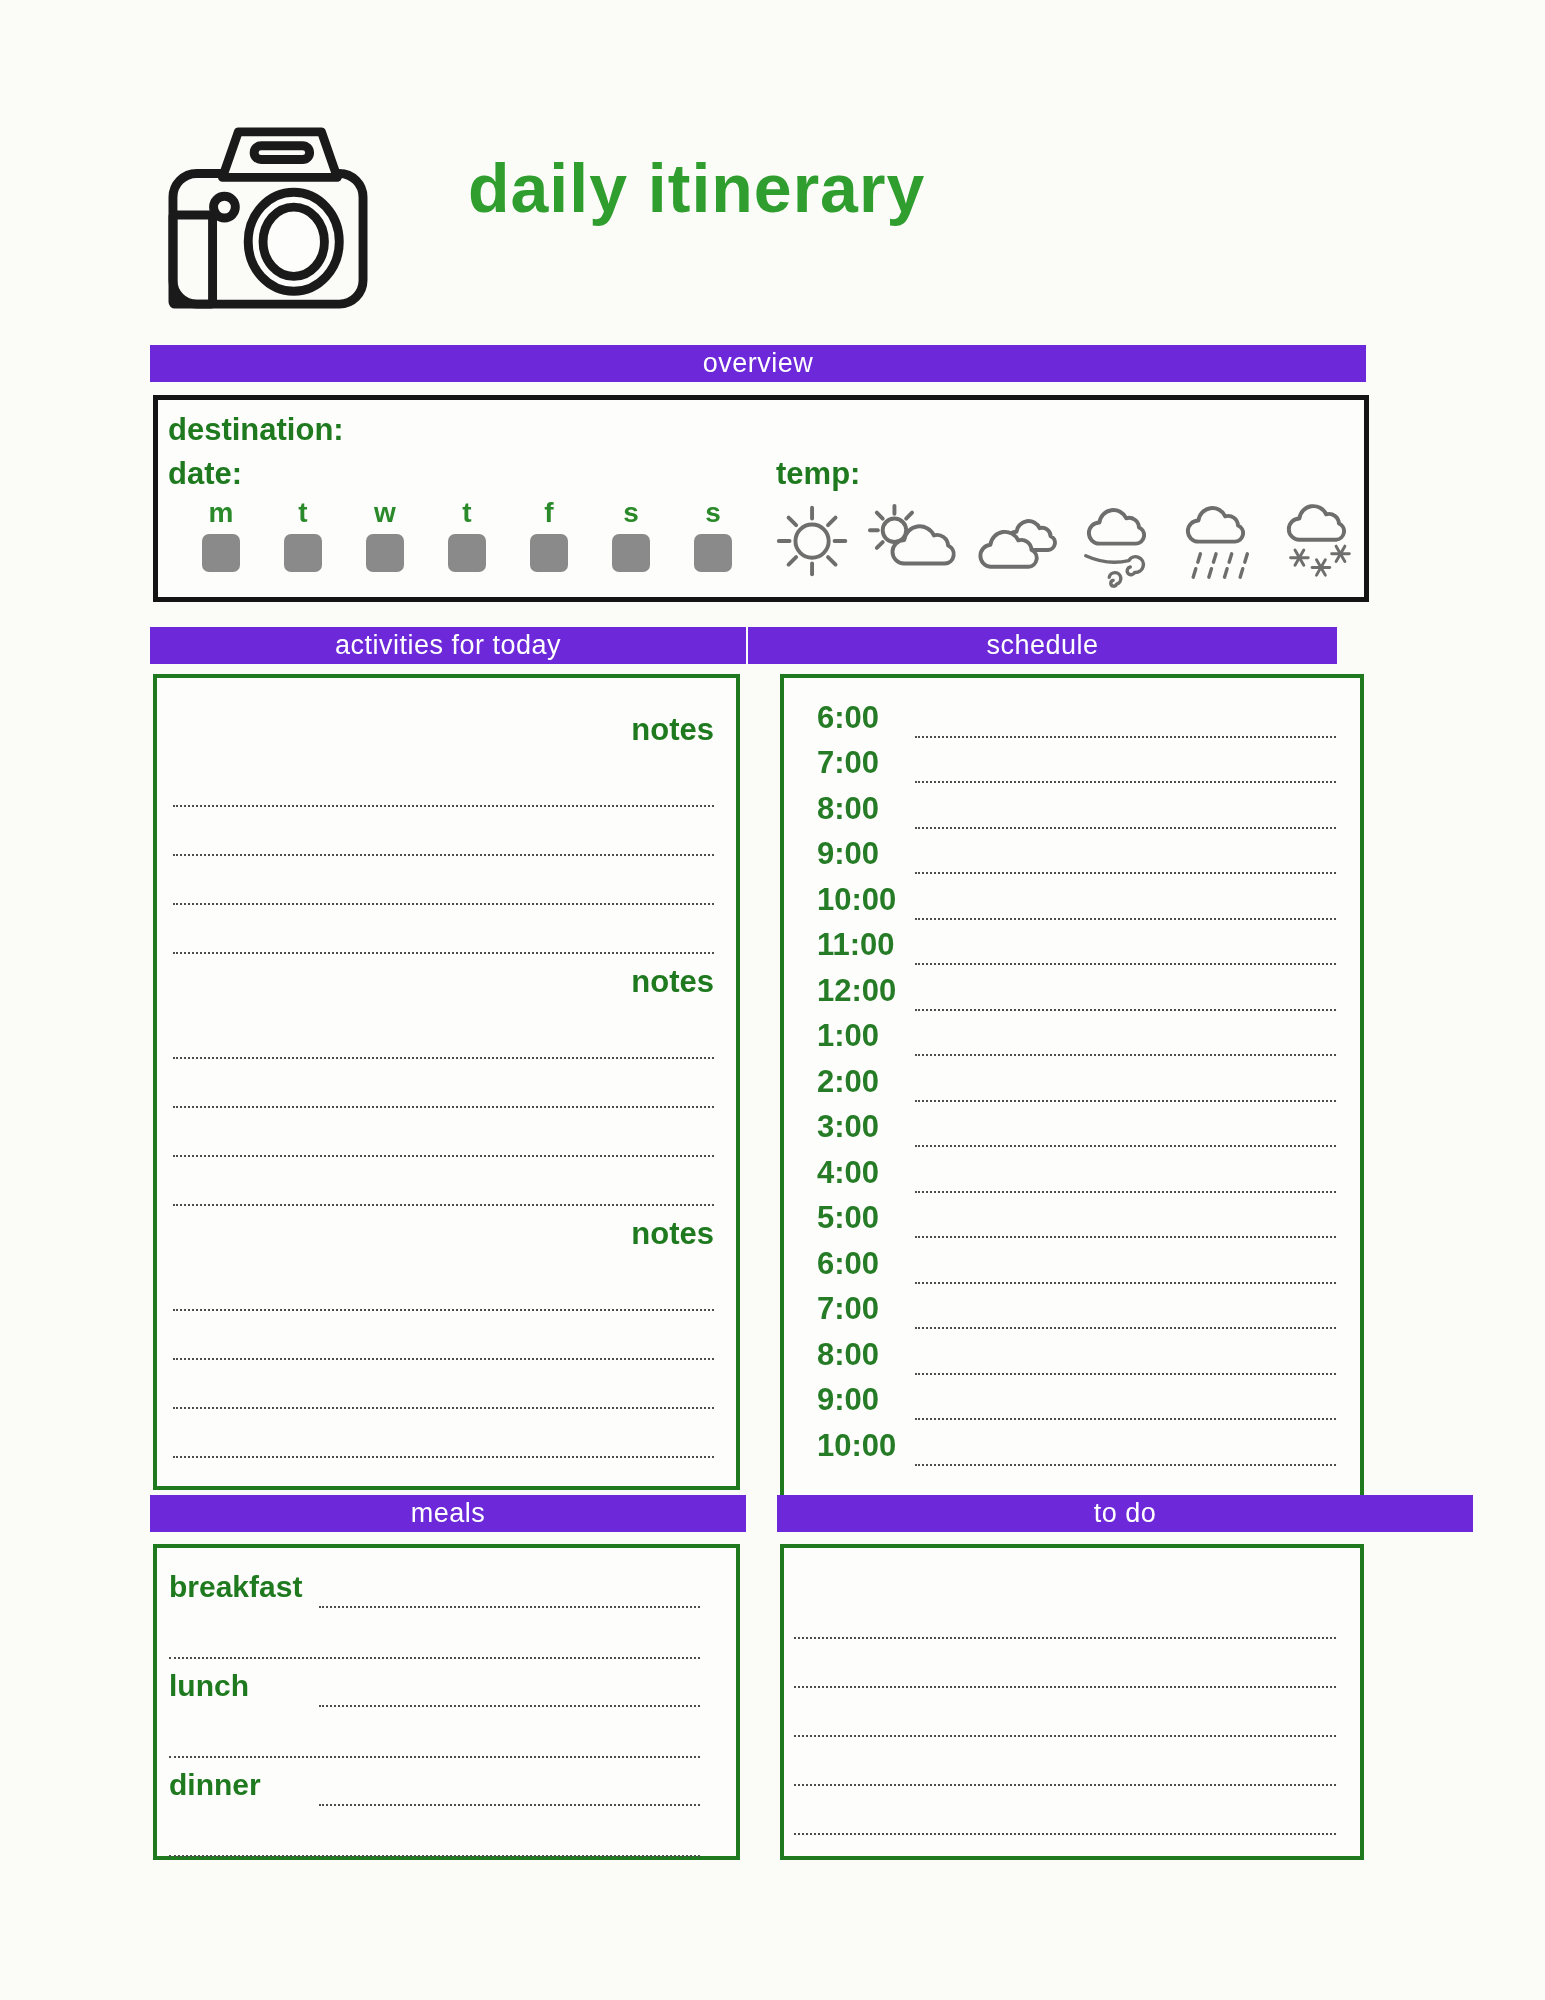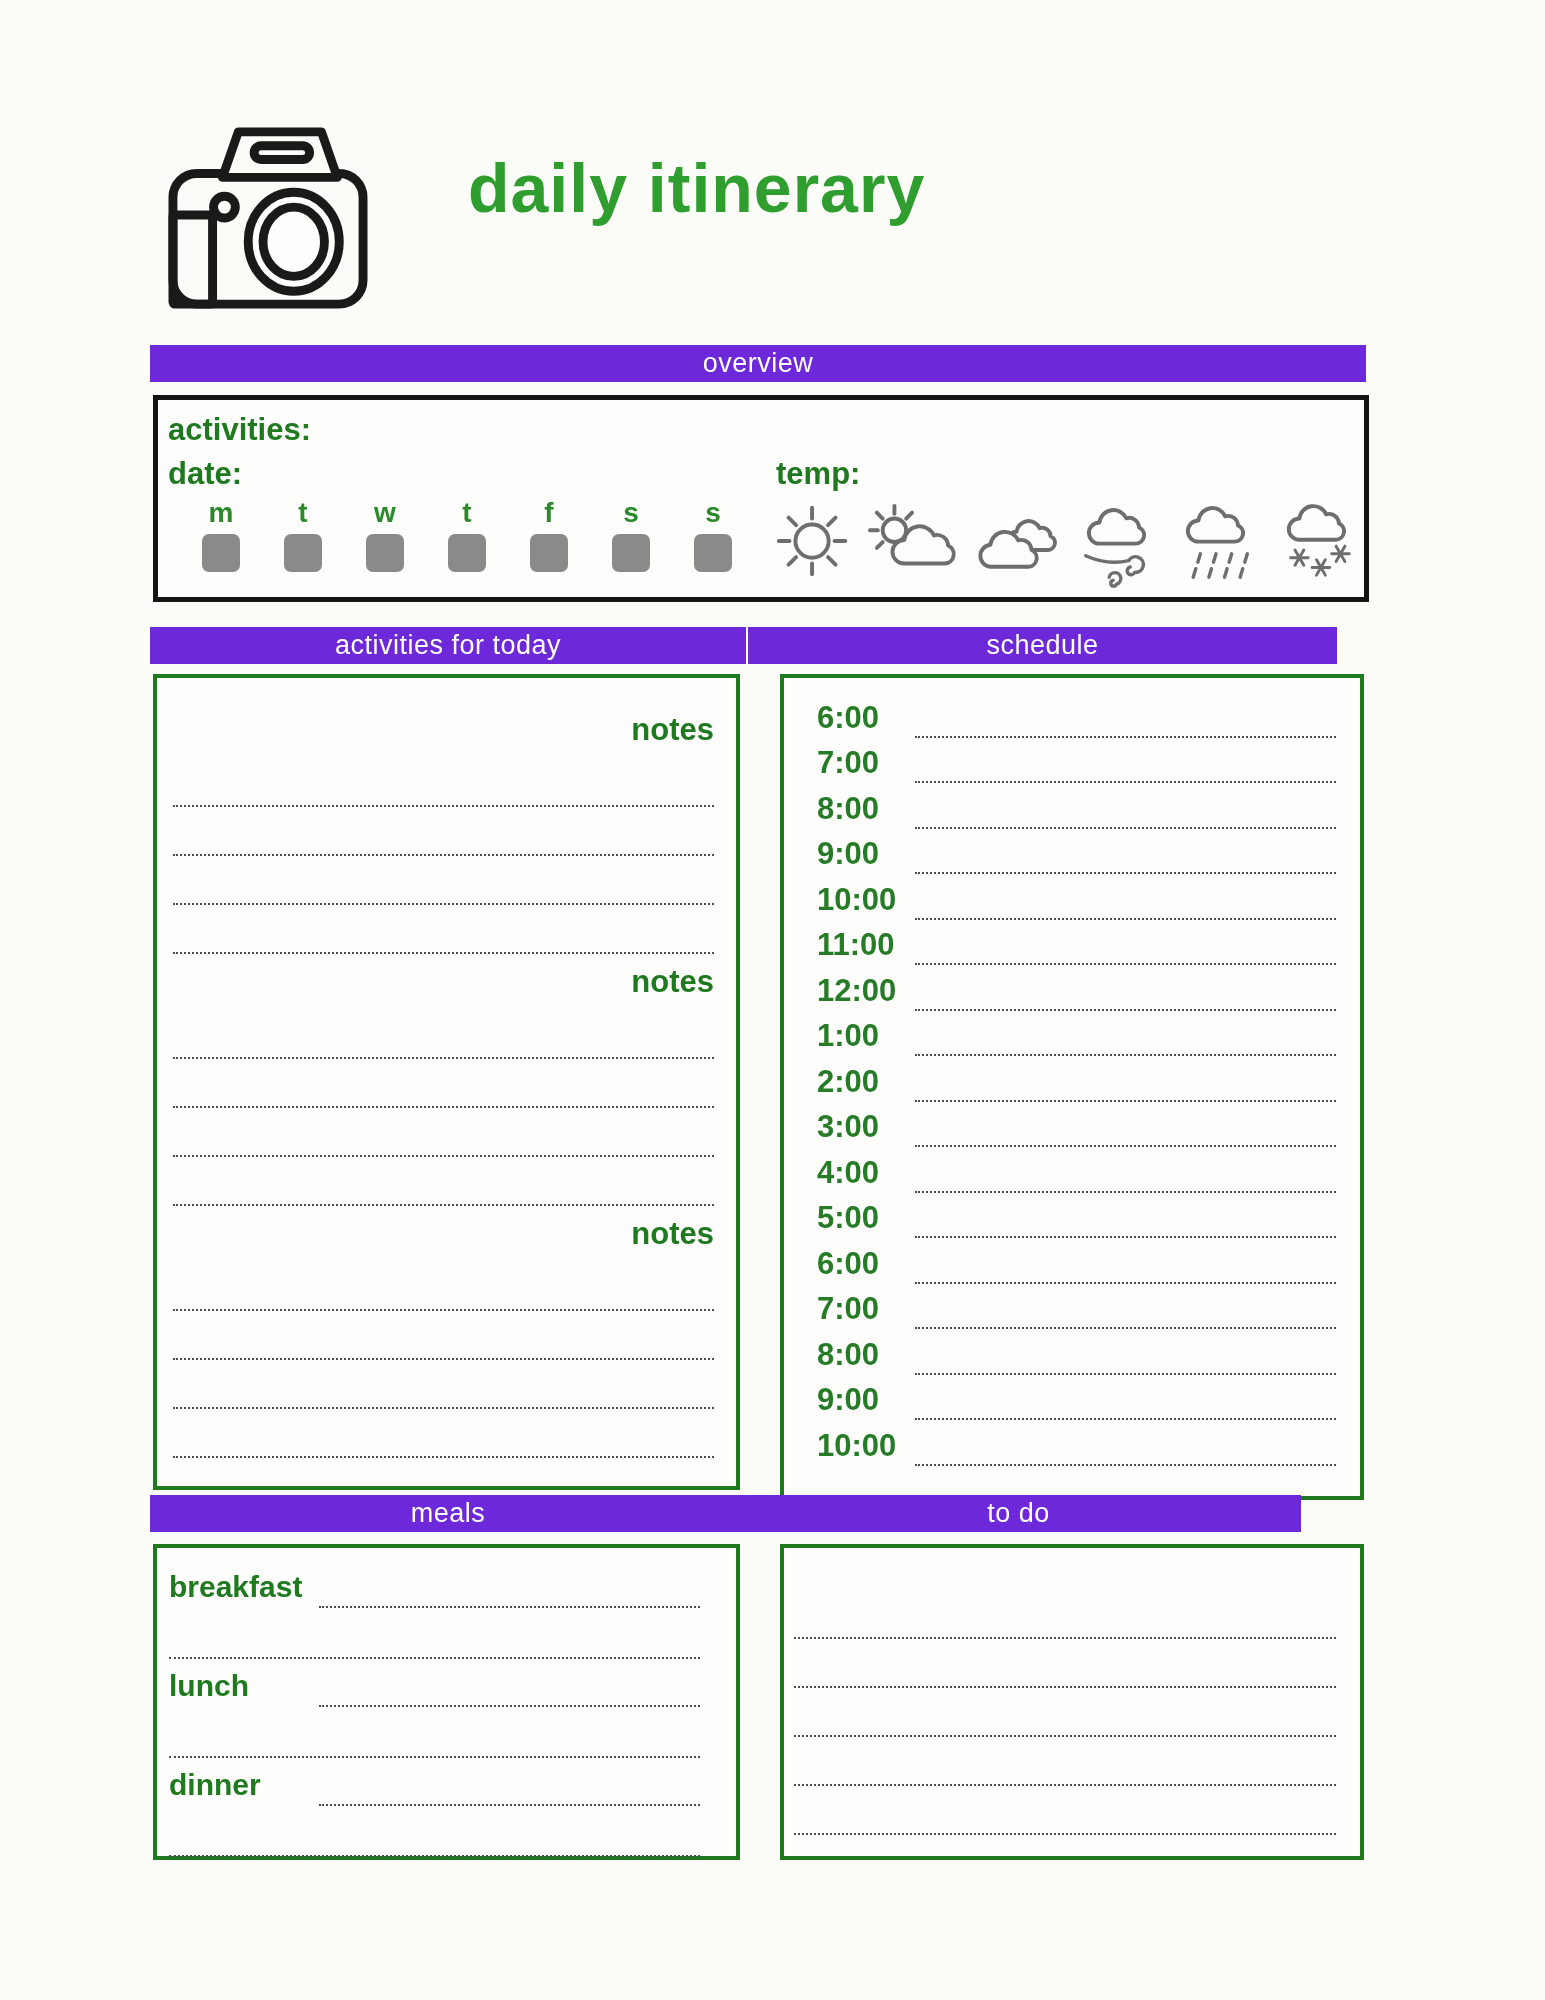--- a/index.html
+++ b/index.html
@@ -94,21 +94,21 @@
       <ellipse cx="132" cy="127" rx="31" ry="35"></ellipse>
     </svg>
   </span>
   <div class="page-title">daily itinerary</div>
 
   <div class="bar" style="left:150px; top:345px; width:1216px;">
     <span>overview</span>
   </div>
 
   <div class="blackbox">
-    <div class="ov-destination glabel">activities:</div>
+    <div class="ov-destination glabel">destination:</div>
     <div class="ov-date glabel">date:</div>
     <div class="ov-temp glabel">temp:</div>
 
     <div class="ov-days">
 
         <div class="day-col">
           <span class="day-letter">m</span>
           <div class="day-box"></div>
         </div>
 
@@ -364,21 +364,21 @@
 
       <div>
         <div class="meal-row">
           <span class="meal-label glabel">dinner</span>
           <div class="wline"></div>
         </div>
         <div class="meal-sep"></div>
       </div>
     </div>
 
-  <div class="bar" style="left:736px; top:1495px; width:565px;align-items:center;">
+  <div class="bar" style="left:777px; top:1495px; width:696px;align-items:center;">
     <span>to do</span>
   </div>
   <div class="greenbox todo-box">
 
       <div class="fline"></div>
 
       <div class="fline"></div>
 
       <div class="fline"></div>
 

